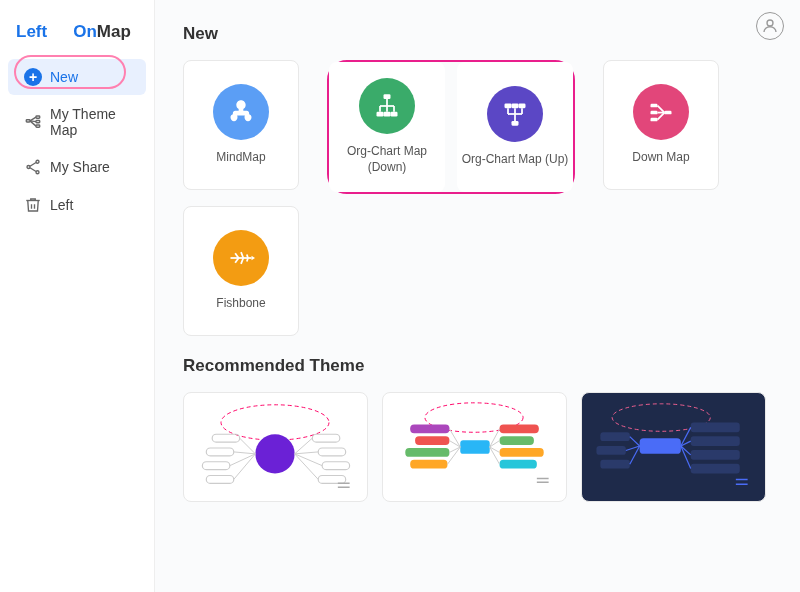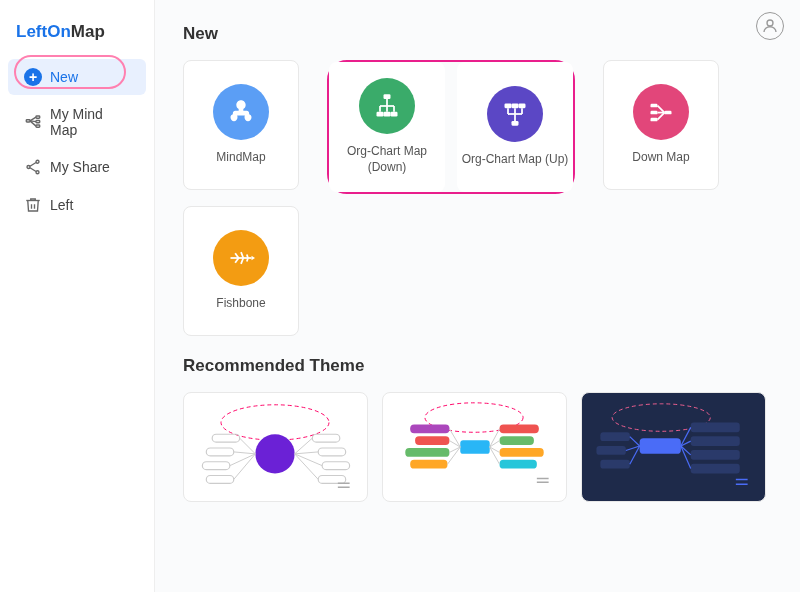--- a/index.html
+++ b/index.html
@@ -188,21 +188,21 @@
 <div id="user-icon">
   <svg viewBox="0 0 24 24" width="18" height="18" fill="none" stroke="#999" stroke-width="1.8">
     <circle cx="12" cy="8" r="4"></circle>
     <path d="M4 20c0-4 3.6-7 8-7s8 3 8 7"></path>
   </svg>
 </div>
 
 <div id="sidebar">
   <div id="logo-area">
     <span style="font-size:17px;font-weight:700;">
-      <span style="color:#1a73e8;">Left</span><span style="color:#1a73e8;">On</span><span style="color:#333;">Map</span>
+      <span style="color:#1a73e8;">Left</span><span style="color:#1a73e8;padding-left:26px;">On</span><span style="color:#333;">Map</span>
     </span>
   </div>
 
   <div class="sidebar-item active" style="position:relative;">
     <div style="position:absolute;top:-4px;left:6px;width:112px;height:34px;border:2px solid #ff80b0;border-radius:18px;pointer-events:none;"></div>
     <div class="new-icon-circle">+</div>
     <span>New</span>
   </div>
 
   <div class="sidebar-item">
@@ -210,21 +210,21 @@
       <svg viewBox="0 0 24 24" width="18" height="18" fill="none" stroke="#666" stroke-width="1.8">
         <rect x="3" y="9" width="5" height="3" rx="1"></rect>
         <rect x="16" y="4" width="5" height="3" rx="1"></rect>
         <rect x="16" y="10" width="5" height="3" rx="1"></rect>
         <rect x="16" y="16" width="5" height="3" rx="1"></rect>
         <line x1="8" y1="10.5" x2="16" y2="5.5"></line>
         <line x1="8" y1="10.5" x2="16" y2="11.5"></line>
         <line x1="8" y1="10.5" x2="16" y2="17.5"></line>
       </svg>
     </div>
-    <span>My Mind Map</span>
+    <span>My Theme Map</span>
   </div>
 
   <div class="sidebar-item">
     <div class="sidebar-icon">
       <svg viewBox="0 0 24 24" width="18" height="18" fill="none" stroke="#666" stroke-width="1.8">
         <circle cx="18" cy="5" r="2"></circle>
         <circle cx="6" cy="12" r="2"></circle>
         <circle cx="18" cy="19" r="2"></circle>
         <line x1="8" y1="11" x2="16" y2="6"></line>
         <line x1="8" y1="13" x2="16" y2="18"></line>

